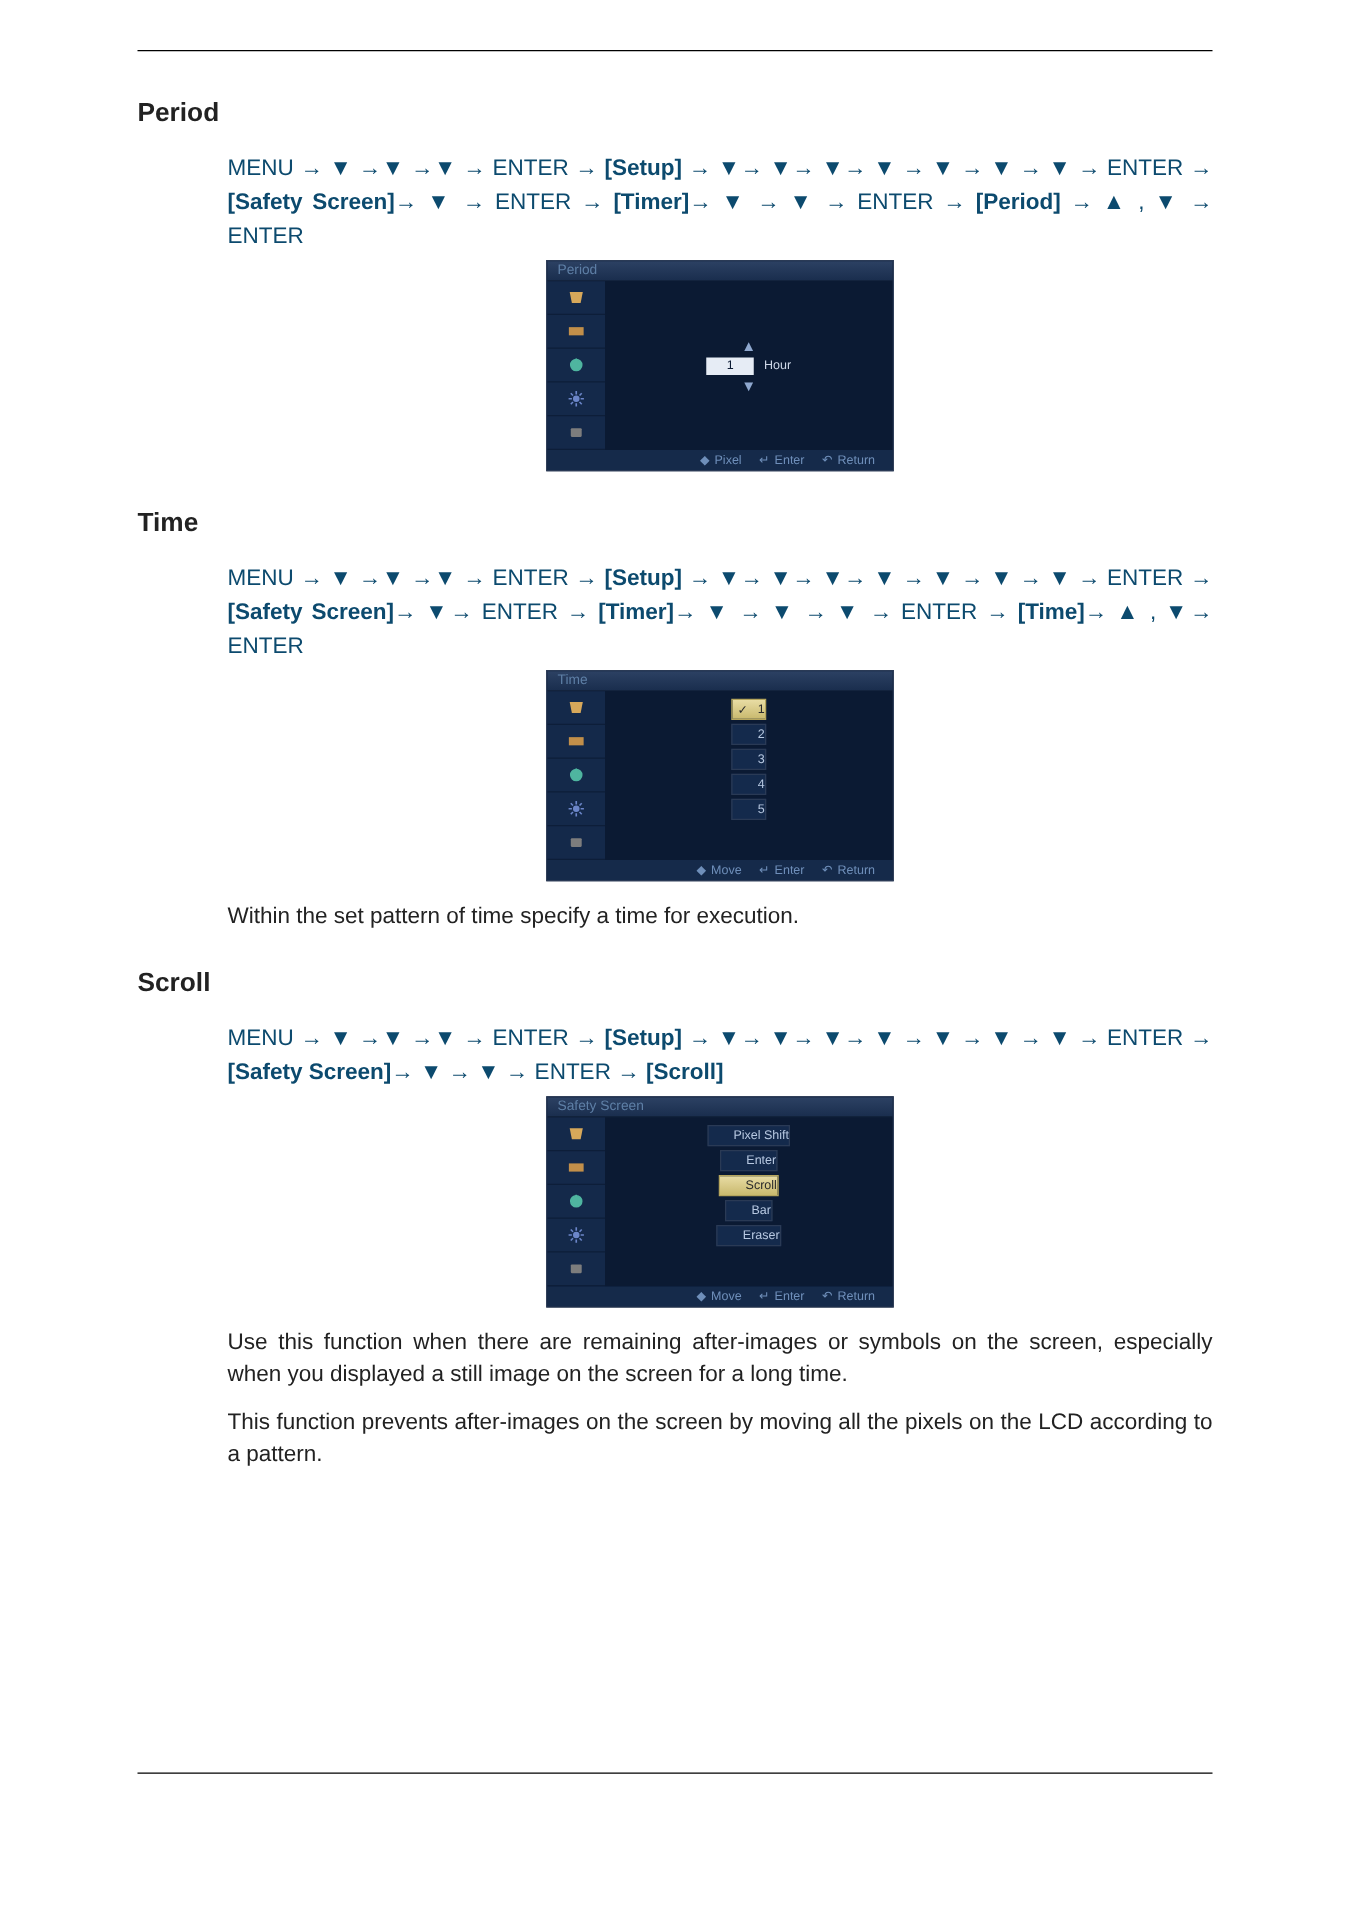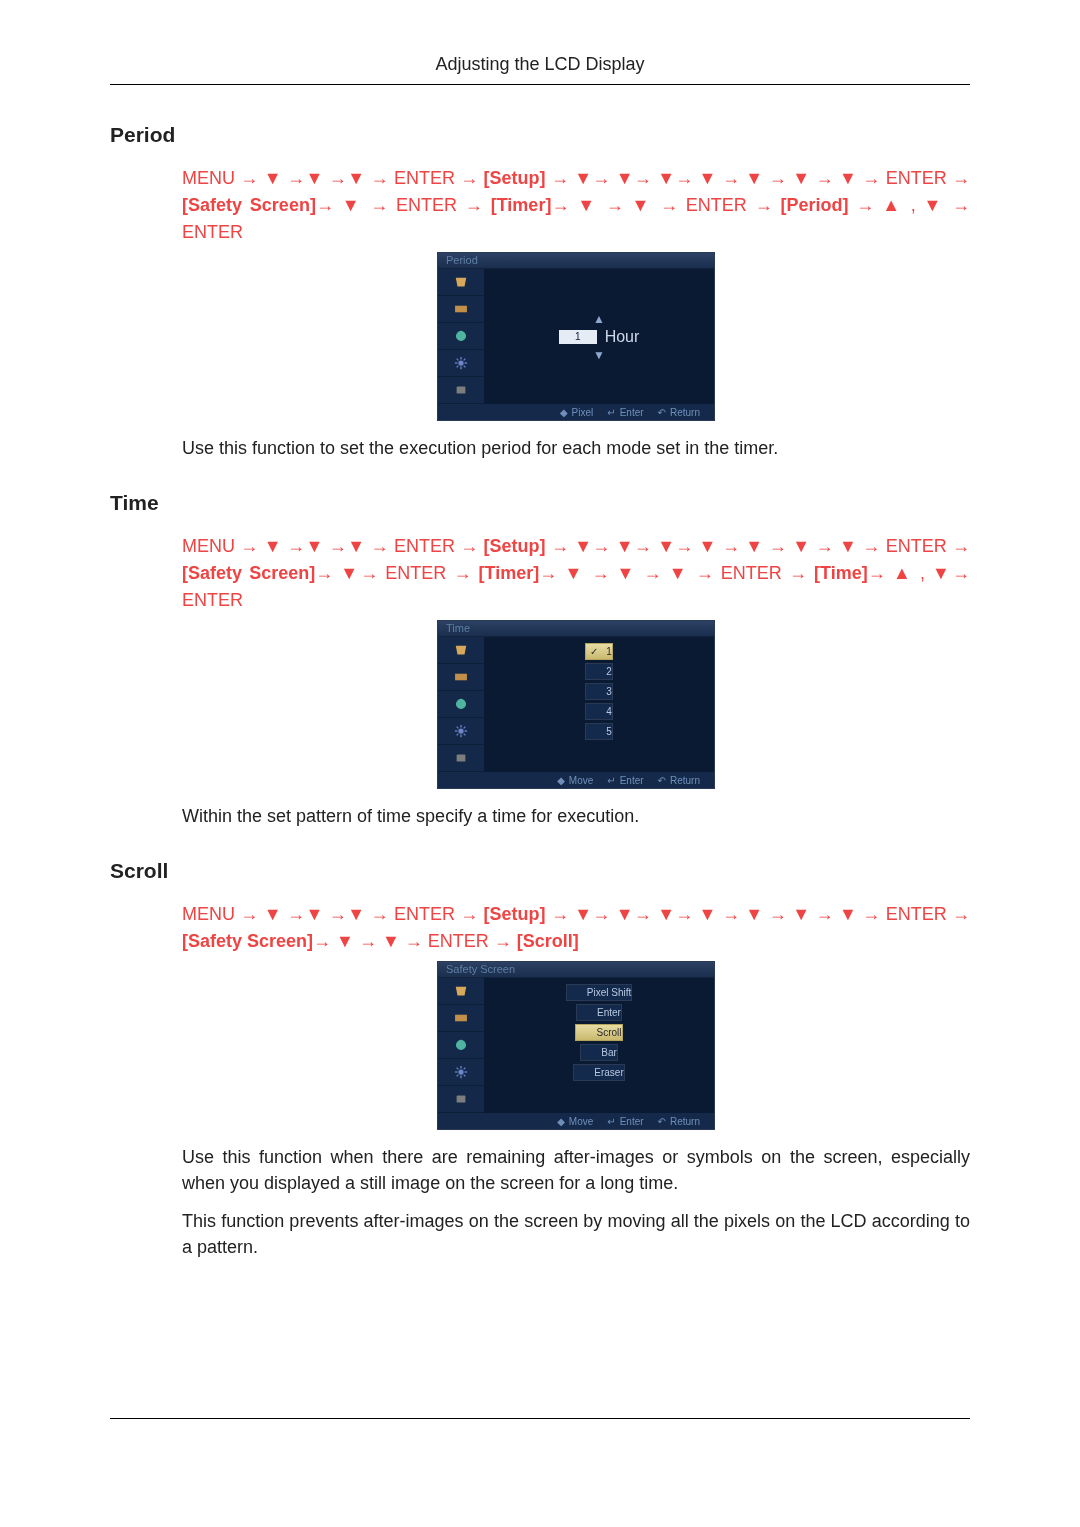--- a/index.html
+++ b/index.html
@@ -40,21 +40,21 @@
     font-size: 21px;
     font-weight: bold;
     color: #222;
     margin: 30px 0 18px 0;
   }
   .body-col {
     margin-left: 72px;
   }
   .nav-line {
     font-size: 18px;
-    color: #ef4444;
+    color: #0c4a6e;
     line-height: 1.5;
     text-align: justify;
   }
   .body-text {
     font-size: 18px;
     color: #222;
     line-height: 1.45;
     margin: 12px 0 10px 0;
     text-align: justify;
   }
@@ -145,21 +145,21 @@
   .value-box {
     width: 38px;
     height: 14px;
     background: #e6ecf5;
     color: #0b1a33;
     font-size: 10px;
     text-align: center;
     line-height: 14px;
   }
   .period-main .unit {
-    font-size: 16px;
+    font-size: 10px;
     color: #cfd8e8;
   }
 
   
   .time-main {
     padding: 6px 8px;
     width: 100%;
     box-sizing: border-box;
     display: flex;
     flex-direction: column;
@@ -205,21 +205,20 @@
   .ic-d { fill: #6c86c9; }
   .ic-e { fill: #7d7d7d; }
 
   .brk-bold { font-weight: bold; }
 </style>
 </head>
 <body>
 
 <div class="page">
 
-  <div class="header-title">Adjusting the LCD Display</div>
   <hr class="header-rule">
 
   <div class="section-head">Period</div>
   <div class="body-col">
     <div class="nav-line">
       <span>MENU → ▼ →▼ →▼ → ENTER → </span><span class="brk-bold">[Setup]</span><span> → ▼→ ▼→ ▼→ ▼ → ▼ → ▼ → ▼ → ENTER → </span><span class="brk-bold">[Safety Screen]</span><span>→ ▼ → ENTER → </span><span class="brk-bold">[Timer]</span><span>→ ▼ → ▼ → ENTER → </span><span class="brk-bold">[Period]</span><span> → ▲ , ▼ → ENTER</span>
     </div>
 
     <div class="osd-wrap">
       <div class="osd">
@@ -282,21 +281,20 @@
               <span>Enter</span>
             </span>
           <span class="hint">
               <span>↶</span>
               <span>Return</span>
             </span>
         </div>
       </div>
     </div>
 
-    <div class="body-text">Use this function to set the execution period for each mode set in the timer.</div>
   </div>
 
   <div class="section-head">Time</div>
   <div class="body-col">
     <div class="nav-line">
       <span>MENU → ▼ →▼ →▼ → ENTER → </span><span class="brk-bold">[Setup]</span><span> → ▼→ ▼→ ▼→ ▼ → ▼ → ▼ → ▼ → ENTER → </span><span class="brk-bold">[Safety Screen]</span><span>→ ▼→ ENTER → </span><span class="brk-bold">[Timer]</span><span>→ ▼ → ▼ → ▼ → ENTER → </span><span class="brk-bold">[Time]</span><span>→ ▲ , ▼→ ENTER</span>
     </div>
 
     <div class="osd-wrap">
       <div class="osd">

